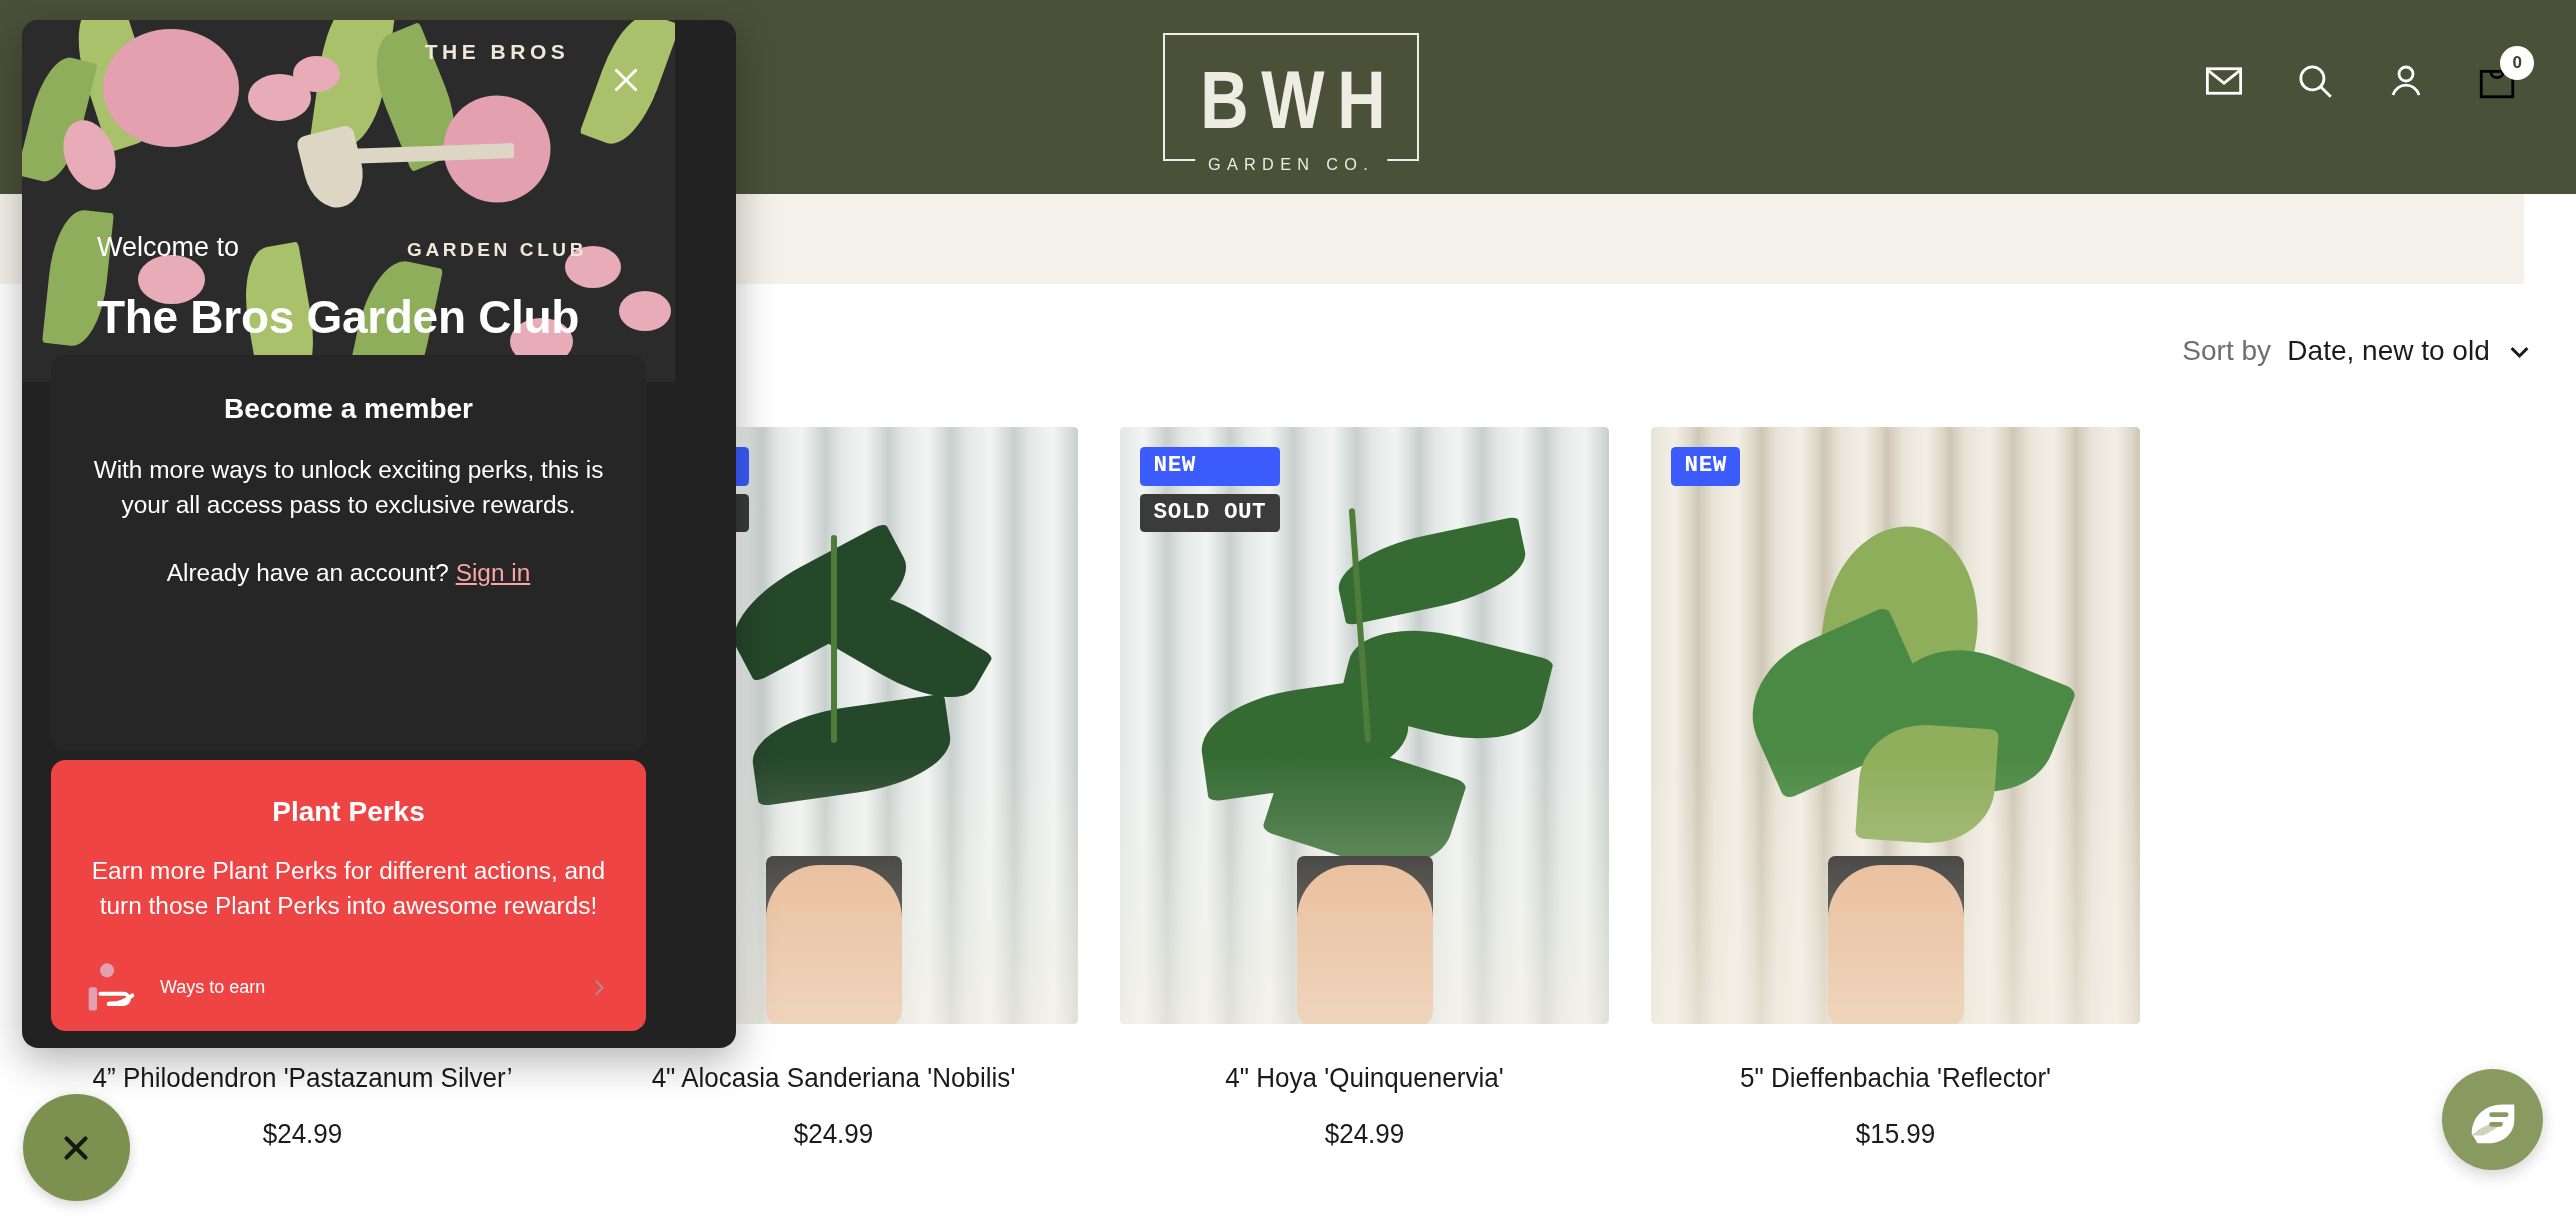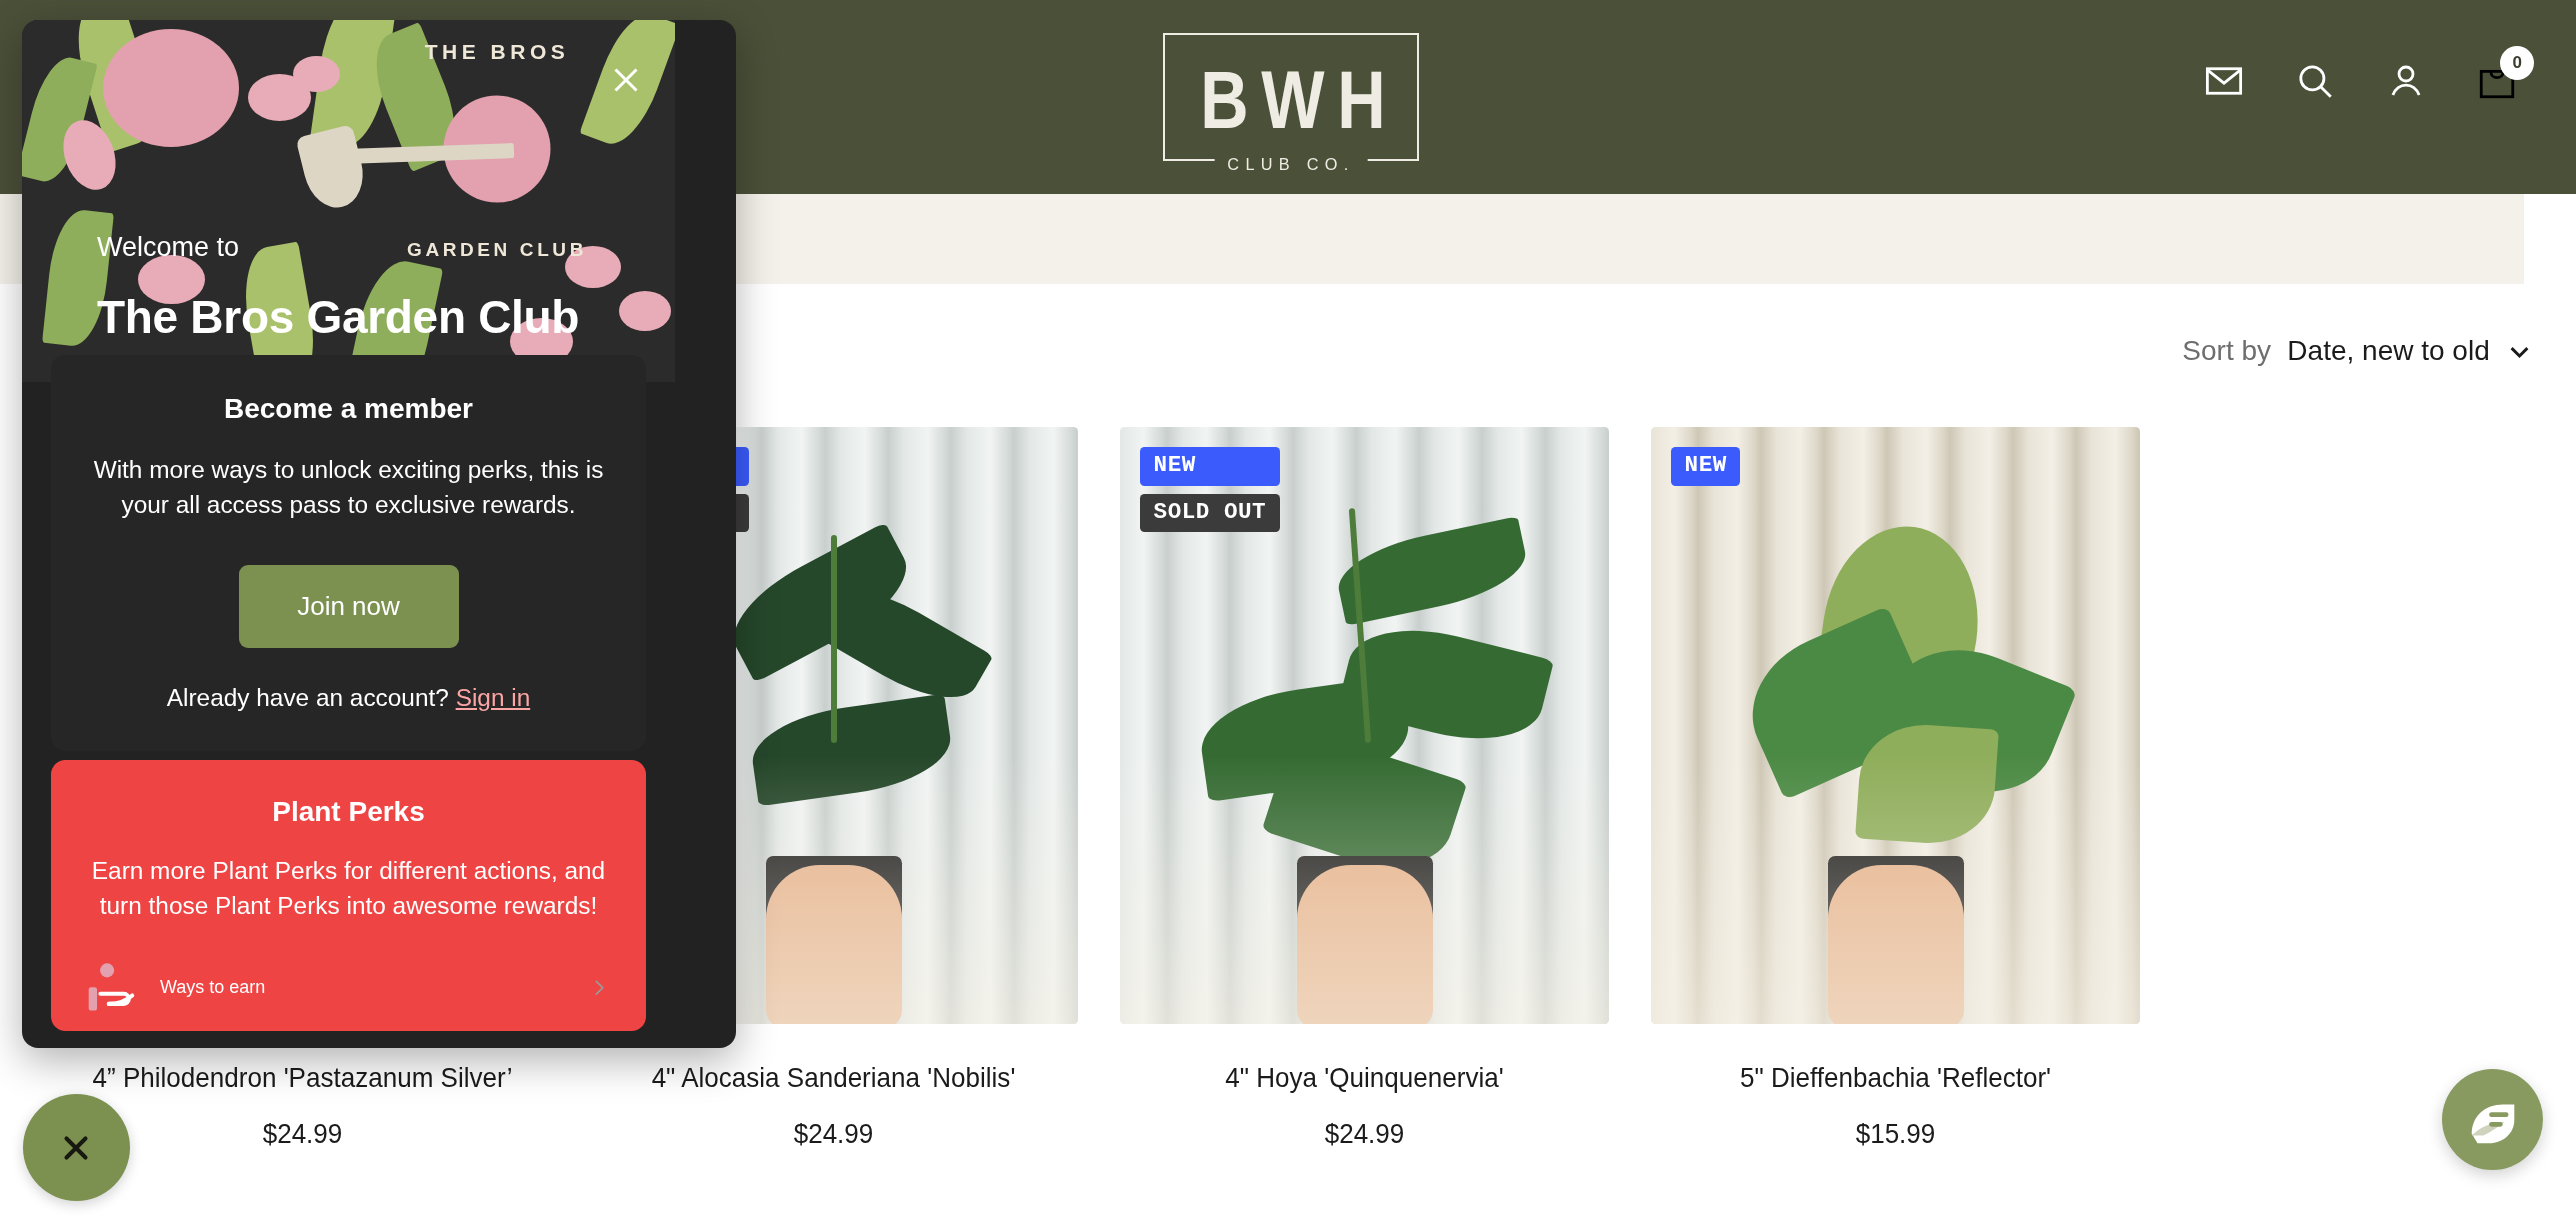--- a/index.html
+++ b/index.html
@@ -237,21 +237,21 @@
 </head>
 <body>
 
 <div id="root">
 
   <div class="header">
     <div class="logo-box">
       <div class="logo-mark">
         <div class="logo-bwh">BWH</div>
       </div>
-      <div class="logo-sub">CLUB CO.</div>
+      <div class="logo-sub">GARDEN CO.</div>
     </div>
 
     <div class="header-icons">
       <span class="hicon">
         <svg viewBox="0 0 24 24" fill="none" stroke="currentColor" stroke-width="1.6">
           <rect x="2.5" y="5" width="19" height="14"></rect>
           <path d="M2.5 5.6 12 13.2 21.5 5.6"></path>
         </svg>
       </span>
       <span class="hicon">
@@ -418,21 +418,20 @@
       <span class="panel-close">
         <svg viewBox="0 0 24 24" fill="none" stroke="currentColor" stroke-width="2">
           <path d="M5 5 19 19M19 5 5 19"></path>
         </svg>
       </span>
     </div>
 
     <div class="member-card">
       <div class="mc-title">Become a member</div>
       <div class="mc-body">With more ways to unlock exciting perks, this is your all access pass to exclusive rewards.</div>
-      <button class="join-btn">Join now</button>
       <div class="mc-signin">
         <span>Already have an account?</span>
         <a>Sign in</a>
       </div>
     </div>
 
     <div class="perks-card">
       <div class="pc-title">Plant Perks</div>
       <div class="pc-body">Earn more Plant Perks for different actions, and turn those Plant Perks into awesome rewards!</div>
       <div class="ways-row">

